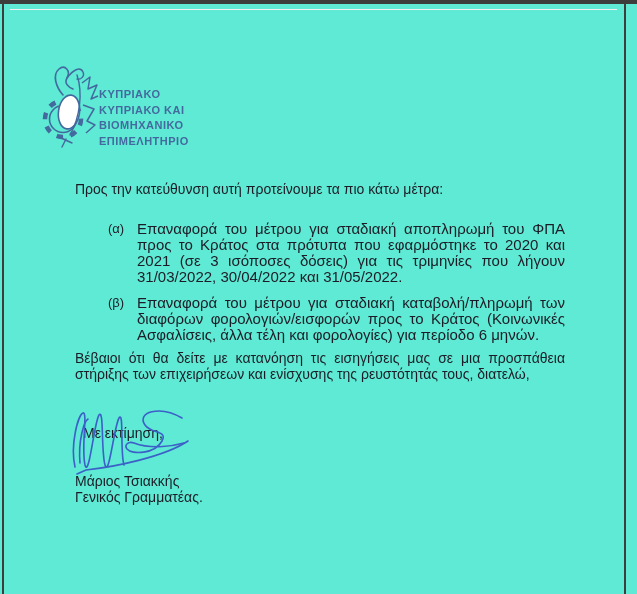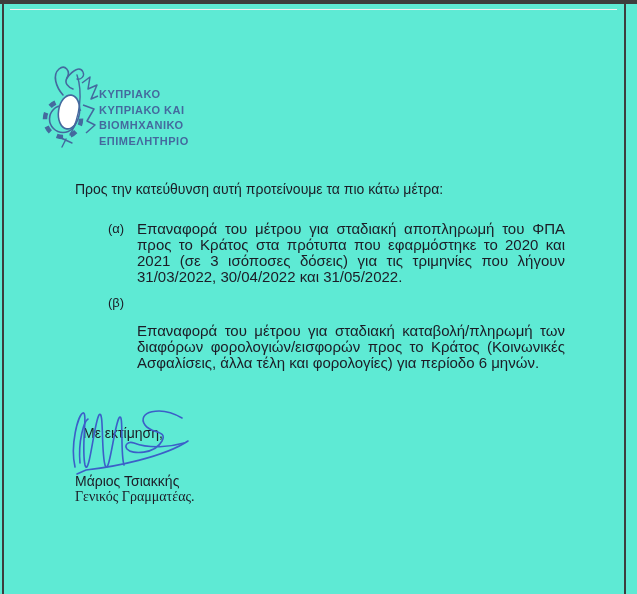--- a/index.html
+++ b/index.html
@@ -44,28 +44,28 @@
   .item-marker{
     position:absolute;left:108px;font-size:13px;line-height:16px;
   }
   .item-text{
     position:absolute;left:137px;width:428px;
     font-size:15px;line-height:16px;text-align:justify;
   }
   .marker-a{top:221px;}
   .text-a{top:221px;}
   .marker-b{top:295px;}
-  .text-b{top:295px;margin-top:28px;}
+  .text-b{top:295px;}
   .closing{left:75px;top:350px;width:490px;text-align:justify;}
   .valediction{left:75px;top:425px;margin-left:8px;}
   .signature{
     position:absolute;left:66px;top:403px;width:140px;height:74px;
   }
   .signer-name{left:75px;top:473px;}
-  .signer-title{left:75px;top:489px;font-family:Liberation Serif, serif;}
+  .signer-title{left:75px;top:489px;}
 </style>
 </head>
 <body>
 
 <div class="page">
 
   <div class="frame-top"></div>
   <div class="frame-faint-line"></div>
   <div class="frame-left"></div>
   <div class="frame-right"></div>
@@ -96,20 +96,21 @@
   </div>
 
   <div class="body-text intro">Προς την κατεύθυνση αυτή προτείνουμε τα πιο κάτω μέτρα:</div>
 
   <div class="item-marker marker-a">(α)</div>
   <div class="item-text text-a">Επαναφορά του μέτρου για σταδιακή αποπληρωμή του ΦΠΑ προς το Κράτος στα πρότυπα που εφαρμόστηκε το 2020 και 2021 (σε 3 ισόποσες δόσεις) για τις τριμηνίες που λήγουν 31/03/2022, 30/04/2022 και 31/05/2022.</div>
 
   <div class="item-marker marker-b">(β)</div>
   <div class="item-text text-b">Επαναφορά του μέτρου για σταδιακή καταβολή/πληρωμή των διαφόρων φορολογιών/εισφορών προς το Κράτος (Κοινωνικές Ασφαλίσεις, άλλα τέλη και φορολογίες) για περίοδο 6 μηνών.</div>
 
+  <div class="body-text closing">Βέβαιοι ότι θα δείτε με κατανόηση τις εισηγήσεις μας σε μια προσπάθεια στήριξης των επιχειρήσεων και ενίσχυσης της ρευστότητάς τους, διατελώ,</div>
 
   <div class="body-text valediction">Με εκτίμηση,</div>
 
   <svg class="signature" viewBox="0 0 140 74" fill="none" xmlns="http://www.w3.org/2000/svg">
     <g stroke="#3c5fc8" stroke-width="1.6" stroke-linecap="round" fill="none">
 
       <path d="M9,64 C4,42 12,12 17,10 C22,8 15,44 19,62 C23,76 28,20 33,12 C38,5 35,48 39,62 C43,75 48,24 53,15 C58,7 54,50 58,62"></path>
       <path d="M14,60 C12,38 18,18 22,16"></path>
 
       <path d="M116,15 C94,2 70,9 79,22 C85,31 102,27 96,38 C89,51 66,52 61,46 C58,42 62,38 68,40 C84,46 104,44 118,40"></path>

